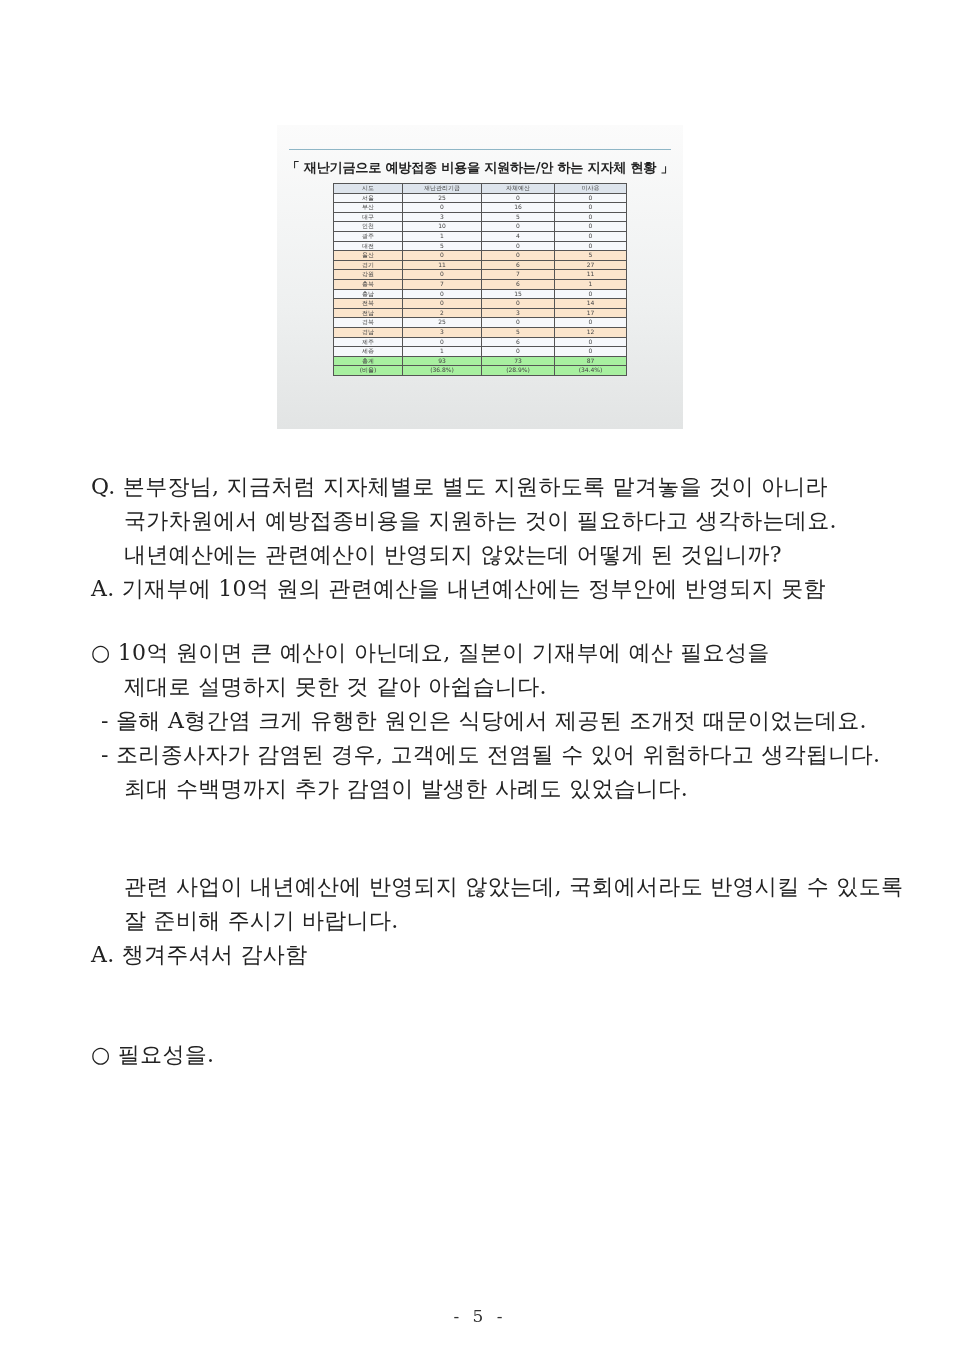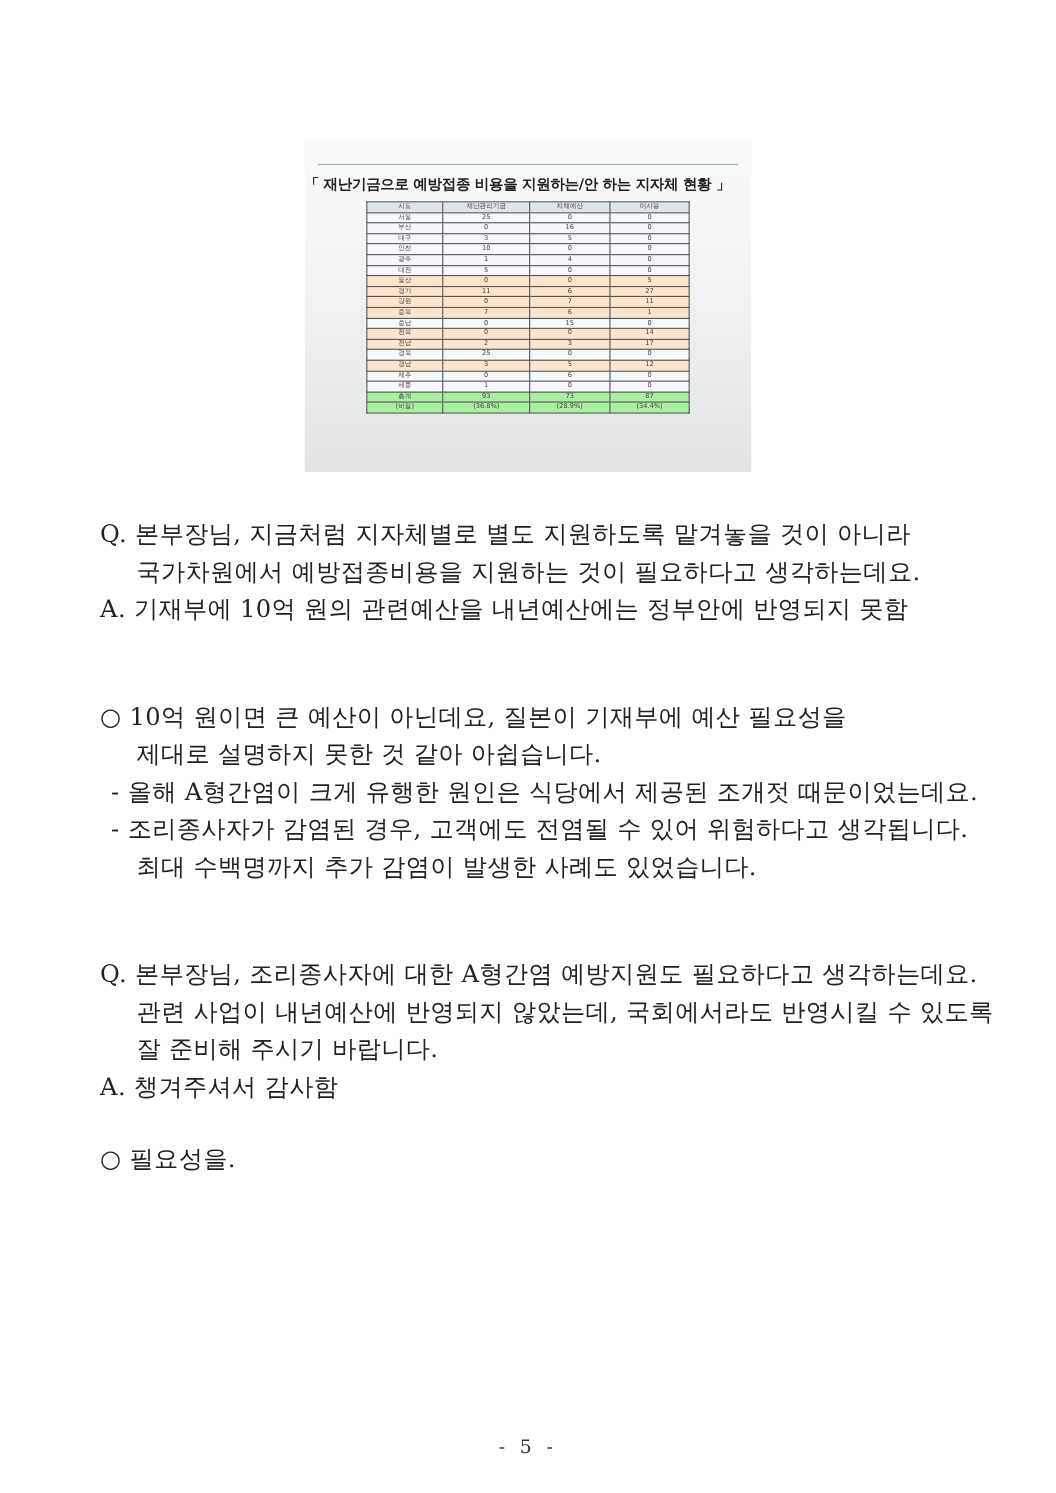--- a/index.html
+++ b/index.html
@@ -1,21 +1,21 @@
 <!DOCTYPE html>
 <html><head>
 <meta charset="utf-8">
 <style>
   html, body { margin: 0; padding: 0; background: #ffffff; }
   body { width: 960px; height: 1357px; position: relative; overflow: hidden;
          font-family: "DejaVu Serif", "Liberation Serif", serif; color: #222; }
   .figure { position: absolute; left: 277px; top: 125px; width: 406px; height: 304px;
             background: linear-gradient(#fbfbfb, #eef0f0 60%, #e2e4e4); box-sizing: border-box; }
   .figure .rule { position: absolute; left: 12px; right: 12px; top: 24px; height: 1px; background: #8fb6c6; }
-  .figure .title { position: absolute; left: 0; right: 0; top: 34px; 
+  .figure .title { position: absolute; left: 0; right: 0; top: 34px; text-align: center;
                    font-family: "DejaVu Sans", sans-serif; font-weight: bold; font-size: 13.2px;
                    color: #222; letter-spacing: -0.3px; white-space: nowrap; }
   .figure table { position: absolute; left: 56px; top: 58px; width: 294px; border-collapse: collapse;
                   font-family: "DejaVu Sans", sans-serif; font-size: 6px; color: #444; }
   .figure td { border: 1px solid #555; text-align: center; height: 8.6px; padding: 0; line-height: 8.6px; }
   .figure td:first-child { width: 68px; }
   .figure td:nth-child(2) { width: 78px; }
   .figure td:nth-child(3) { width: 72px; }
   .row-header td { background: #dde4ec; }
   .row-white td { background: #f6f8fb; }
@@ -156,33 +156,33 @@
           <td>(28.9%)</td>
           <td>(34.4%)</td>
         </tr>
       </tbody>
   </table>
 </div>
 
 <div class="text-block" style="top:470px;">
   <div class="line">Q. 본부장님, 지금처럼 지자체별로 별도 지원하도록 맡겨놓을 것이 아니라</div>
   <div class="line indent">국가차원에서 예방접종비용을 지원하는 것이 필요하다고 생각하는데요.</div>
+  <div class="line indent">내년예산에는 관련예산이 반영되지 않았는데 어떻게 된 것입니까?</div>
   <div class="line">A. 기재부에 10억 원의 관련예산을 내년예산에는 정부안에 반영되지 못함</div>
 </div>
 
 <div class="text-block" style="top:636px;">
   <div class="line">○ 10억 원이면 큰 예산이 아닌데요, 질본이 기재부에 예산 필요성을</div>
   <div class="line indent">제대로 설명하지 못한 것 같아 아쉽습니다.</div>
-  <div class="line dash-line">- 올해 A형간염이 크게 유행한 원인은 식당에서 제공된 조개젓 때문이었는데요.</div>
+  <div class="line dash-line">- 올해 A형간염 크게 유행한 원인은 식당에서 제공된 조개젓 때문이었는데요.</div>
   <div class="line dash-line">- 조리종사자가 감염된 경우, 고객에도 전염될 수 있어 위험하다고 생각됩니다.</div>
   <div class="line indent">최대 수백명까지 추가 감염이 발생한 사례도 있었습니다.</div>
 </div>
 
 <div class="text-block" style="top:870px;">
-  <div class="line">Q. 본부장님, 조리종사자에 대한 A형간염 예방지원도 필요하다고 생각하는데요.</div>
   <div class="line indent">관련 사업이 내년예산에 반영되지 않았는데, 국회에서라도 반영시킬 수 있도록</div>
   <div class="line indent">잘 준비해 주시기 바랍니다.</div>
   <div class="line">A. 챙겨주셔서 감사함</div>
 </div>
 
 <div class="text-block" style="top:1038px;">
   <div class="line">○ 필요성을.</div>
 </div>
 
 <div class="page-number">- 5 -</div>

